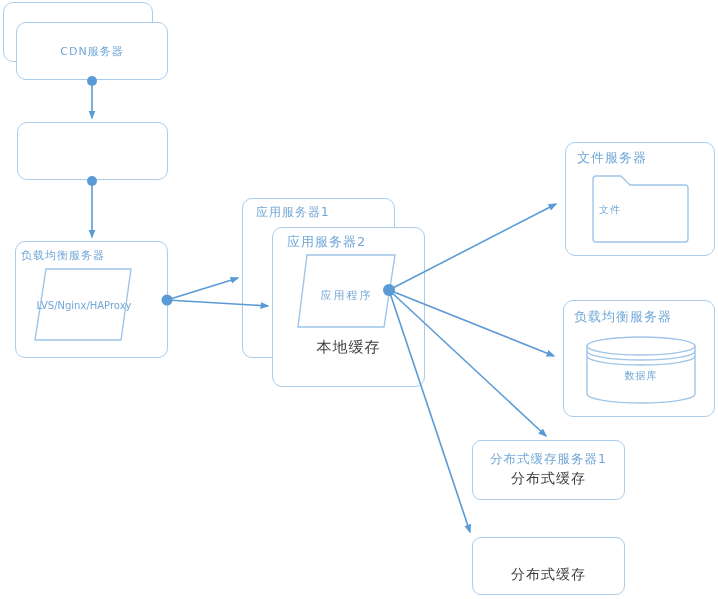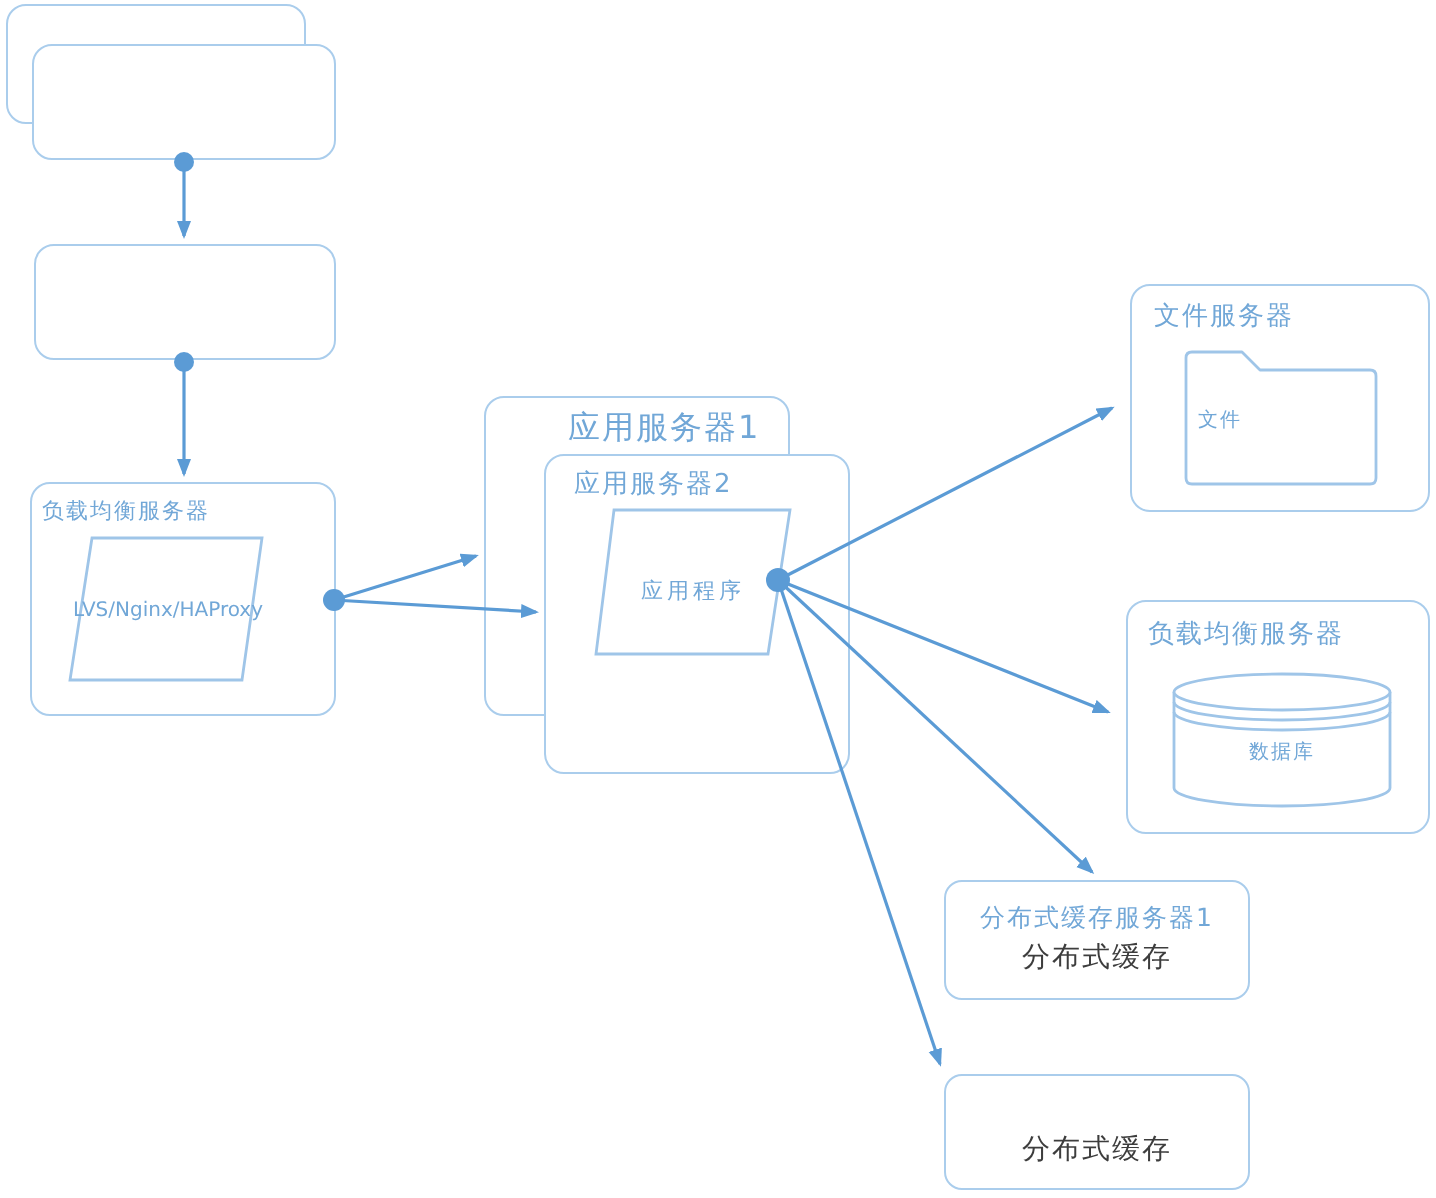--- a/index.html
+++ b/index.html
@@ -40,33 +40,35 @@
     position:absolute;left:0;top:0;z-index:2;pointer-events:none;
   }
 </style>
 </head>
 <body>
 
 <div id="canvas">
 
   <div class="box" style="left:3px;top:2px;width:150px;height:60px;"></div>
   <div class="box" style="left:16px;top:22px;width:152px;height:58px;"></div>
+  <div class="lbl center" style="left:16px;top:44px;width:152px;font-size:11px;">CDN服务器</div>
 
   <div class="box" style="left:17px;top:122px;width:151px;height:58px;"></div>
 
   <div class="box" style="left:15px;top:241px;width:153px;height:117px;"></div>
   <div class="lbl" style="left:21px;top:248px;font-size:11px;">负载均衡服务器</div>
   <div class="lbl center" style="left:36px;top:300px;width:96px;font-size:10px;letter-spacing:0;">LVS/Nginx/HAProxy</div>
 
   <div class="box" style="left:242px;top:198px;width:153px;height:160px;"></div>
-  <div class="lbl" style="left:256px;top:204px;font-size:16px;margin-left:28px;">应用服务器1</div>
+  <div class="lbl" style="left:256px;top:204px;font-size:12px;">应用服务器1</div>
 
   <div class="box" style="left:272px;top:227px;width:153px;height:160px;"></div>
   <div class="lbl" style="left:287px;top:233px;font-size:13px;">应用服务器2</div>
   <div class="lbl center" style="left:298px;top:288px;width:97px;font-size:11px;letter-spacing:2px;">应用程序</div>
+  <div class="dark" style="left:272px;top:338px;width:153px;">本地缓存</div>
 
   <div class="box" style="left:565px;top:142px;width:150px;height:114px;"></div>
   <div class="lbl" style="left:577px;top:149px;font-size:13px;">文件服务器</div>
   <div class="lbl" style="left:599px;top:203px;font-size:10px;">文件</div>
 
   <div class="box" style="left:563px;top:300px;width:152px;height:117px;"></div>
   <div class="lbl" style="left:574px;top:308px;font-size:13px;">负载均衡服务器</div>
   <div class="lbl center" style="left:587px;top:369px;width:108px;font-size:10px;text-align:center;">数据库</div>
 
   <div class="box small" style="left:472px;top:440px;width:153px;height:60px;"></div>

